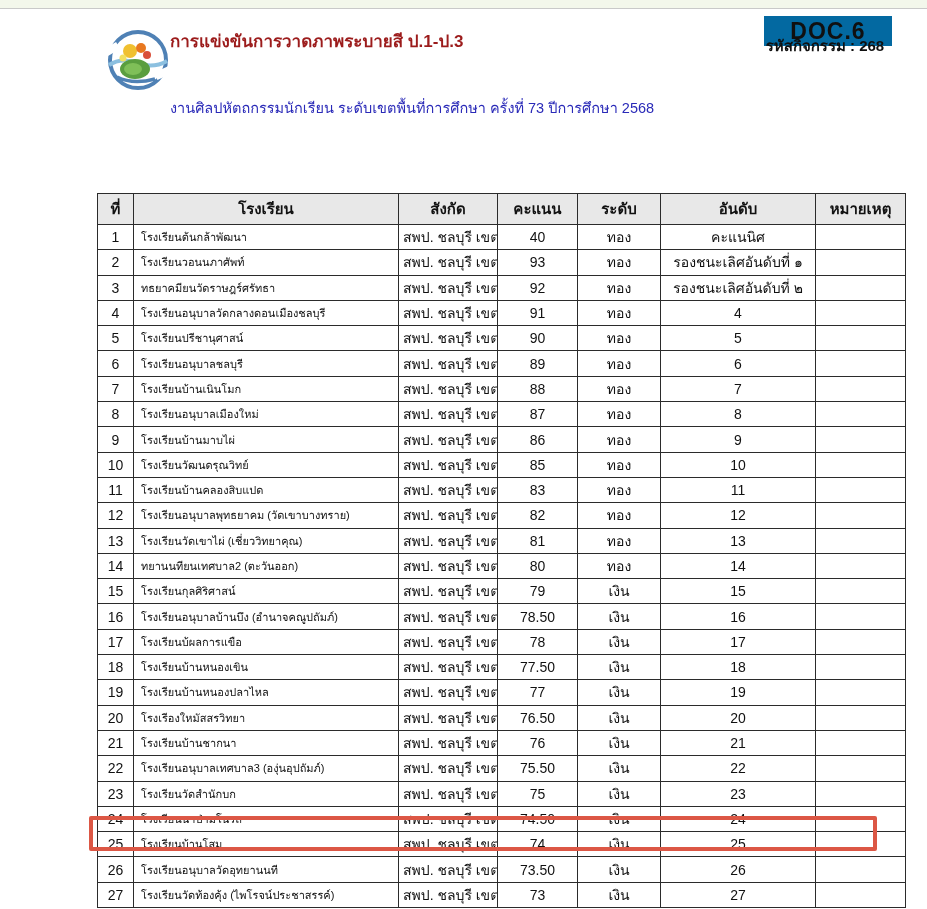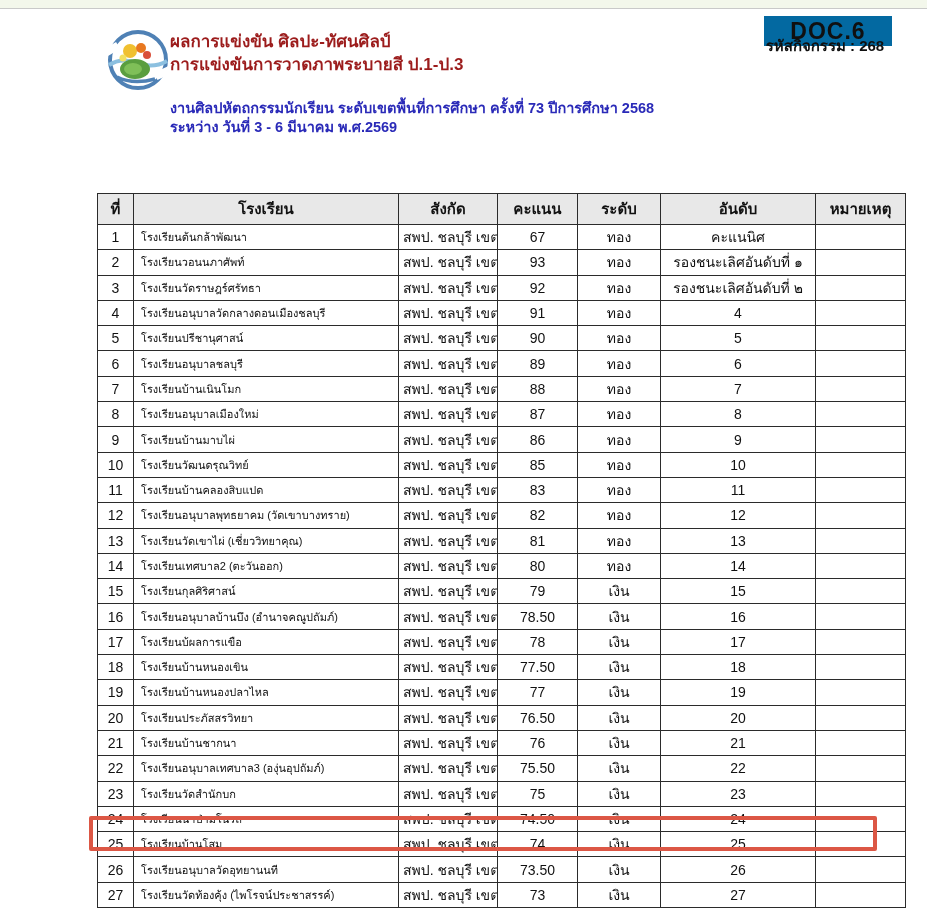--- a/index.html
+++ b/index.html
@@ -19,21 +19,21 @@
   .doc-box{
     position:absolute;left:764px;top:16px;width:128px;height:30px;
     background:#0369a1;display:flex;align-items:center;justify-content:center;
   }
   .doc-box span{font-size:23px;font-weight:bold;color:#101010;letter-spacing:1px;}
   .activity-code{
     position:absolute;left:740px;top:34px;width:170px;text-align:center;
     font-size:15px;font-weight:bold;color:#101010;
   }
   .info-block{position:absolute;left:170px;top:99px;line-height:19px;}
-  .info-line{font-size:14.5px;font-weight:bold;color:#2a2ab8;}
+  .info-line{font-size:14.5px;font-weight:normal;color:#2a2ab8;}
   .table-wrap{position:absolute;left:97px;top:193px;width:812px;height:716px;overflow:hidden;}
   table.results{
     border-collapse:collapse;table-layout:fixed;width:808px;
   }
   table.results th, table.results td{
     border:1.5px solid #2b2b2b;padding:0 4px;overflow:hidden;white-space:nowrap;
   }
   table.results th{
     background:#e8e8e8;height:30px;font-size:15px;font-weight:bold;text-align:center;
   }
@@ -60,33 +60,31 @@
     <ellipse cx="30" cy="44" rx="9" ry="6" fill="#7fbf58"></ellipse>
     <circle cx="27" cy="26" r="7" fill="#f0c030"></circle>
     <circle cx="38" cy="23" r="5" fill="#e87820"></circle>
     <circle cx="44" cy="30" r="4" fill="#d94f3a"></circle>
     <circle cx="20" cy="33" r="3.5" fill="#f2e060"></circle>
     <path d="M14 52 Q 30 60 52 54" fill="none" stroke="#4f81b5" stroke-width="3.5"></path>
   </svg>
 </div>
 
 <div class="title-block">
-  <div class="title-line">ผลการแข่งขัน ศิลปะ-ทัศนศิลป์</div>
   <div class="title-line">การแข่งขันการวาดภาพระบายสี ป.1-ป.3</div>
 </div>
 
 <div class="doc-box">
   <span>DOC.6</span>
 </div>
 
 <div class="activity-code">รหัสกิจกรรม : 268</div>
 
 <div class="info-block">
   <div class="info-line">งานศิลปหัตถกรรมนักเรียน ระดับเขตพื้นที่การศึกษา ครั้งที่ 73 ปีการศึกษา 2568</div>
-  <div class="info-line">ระหว่าง วันที่ 3 - 6 มีนาคม พ.ศ.2569</div>
 </div>
 
 <div class="table-wrap">
   <table class="results">
     <colgroup>
       <col style="width:36px">
         <col style="width:265px">
         <col style="width:99px">
       <col style="width:80px">
         <col style="width:83px">
@@ -103,39 +101,39 @@
         <th>อันดับ</th>
         <th>หมายเหตุ</th>
       </tr>
     </thead>
     <tbody>
 
         <tr>
           <td>1</td>
           <td class="school">โรงเรียนต้นกล้าพัฒนา</td>
           <td>สพป. ชลบุรี เขต 1</td>
-          <td>67</td>
+          <td>40</td>
           <td>ทอง</td>
           <td>คะแนนิศ</td>
           <td></td>
         </tr>
 
         <tr>
           <td>2</td>
           <td class="school">โรงเรียนวอนนภาศัพท์</td>
           <td>สพป. ชลบุรี เขต 1</td>
           <td>93</td>
           <td>ทอง</td>
           <td>รองชนะเลิศอันดับที่ ๑</td>
           <td></td>
         </tr>
 
         <tr>
           <td>3</td>
-          <td class="school">โรงเรียนวัดราษฎร์ศรัทธา</td>
+          <td class="school">ทธยาคมียนวัดราษฎร์ศรัทธา</td>
           <td>สพป. ชลบุรี เขต 1</td>
           <td>92</td>
           <td>ทอง</td>
           <td>รองชนะเลิศอันดับที่ ๒</td>
           <td></td>
         </tr>
 
         <tr>
           <td>4</td>
           <td class="school">โรงเรียนอนุบาลวัดกลางดอนเมืองชลบุรี</td>
@@ -231,21 +229,21 @@
           <td class="school">โรงเรียนวัดเขาไผ่ (เชี่ยววิทยาคุณ)</td>
           <td>สพป. ชลบุรี เขต 1</td>
           <td>81</td>
           <td>ทอง</td>
           <td>13</td>
           <td></td>
         </tr>
 
         <tr>
           <td>14</td>
-          <td class="school">โรงเรียนเทศบาล2 (ตะวันออก)</td>
+          <td class="school">ทยานนทียนเทศบาล2 (ตะวันออก)</td>
           <td>สพป. ชลบุรี เขต 1</td>
           <td>80</td>
           <td>ทอง</td>
           <td>14</td>
           <td></td>
         </tr>
 
         <tr>
           <td>15</td>
           <td class="school">โรงเรียนกุลศิริศาสน์</td>
@@ -291,21 +289,21 @@
           <td class="school">โรงเรียนบ้านหนองปลาไหล</td>
           <td>สพป. ชลบุรี เขต 1</td>
           <td>77</td>
           <td>เงิน</td>
           <td>19</td>
           <td></td>
         </tr>
 
         <tr>
           <td>20</td>
-          <td class="school">โรงเรียนประภัสสรวิทยา</td>
+          <td class="school">โรงเรีองใหมัสสรวิทยา</td>
           <td>สพป. ชลบุรี เขต 1</td>
           <td>76.50</td>
           <td>เงิน</td>
           <td>20</td>
           <td></td>
         </tr>
 
         <tr>
           <td>21</td>
           <td class="school">โรงเรียนบ้านชากนา</td>

